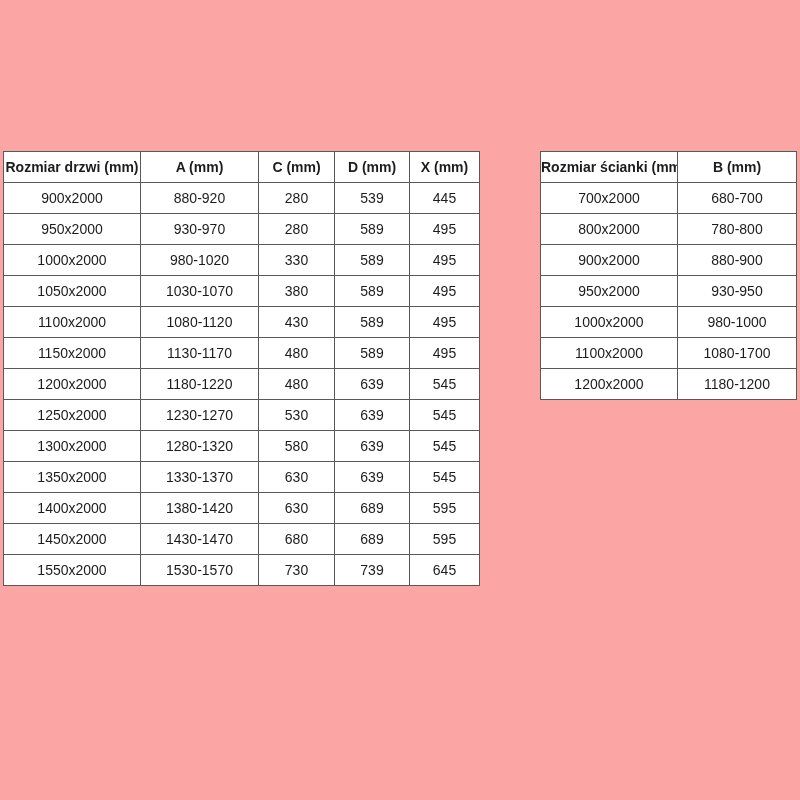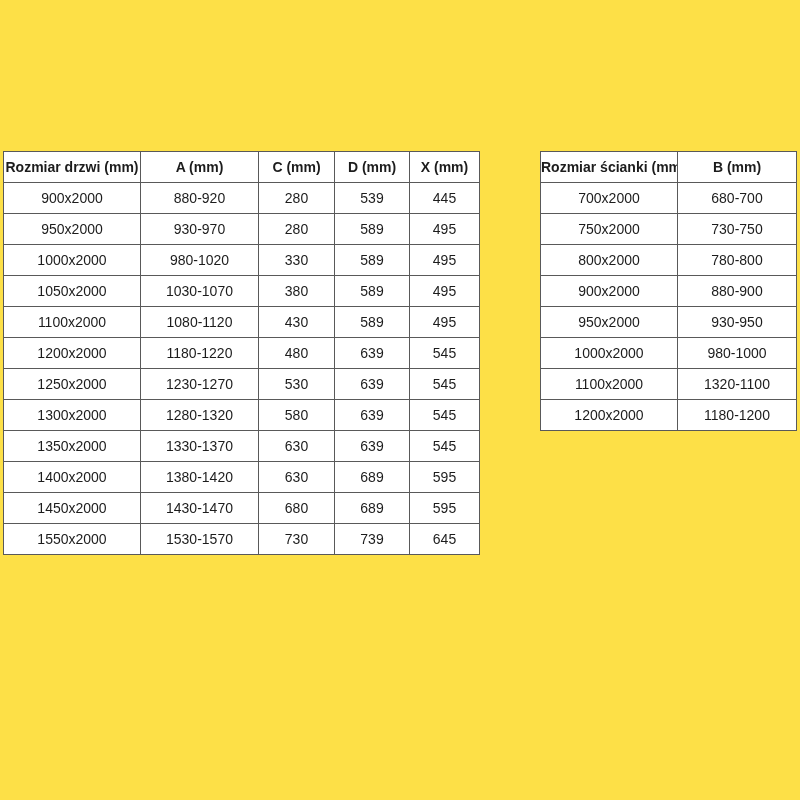--- a/index.html
+++ b/index.html
@@ -3,21 +3,21 @@
 <meta charset="utf-8">
 <style>
   * { margin: 0; padding: 0; box-sizing: border-box; }
   html, body {
     width: 800px; height: 800px;
     background: #ffffff;
     font-family: "Liberation Sans", sans-serif;
     position: relative;
     overflow: hidden;
   }
-  .page { position: absolute; inset: 0; background: #fde047; }
+  .page { position: absolute; inset: 0; background: #fca5a5; }
   table.spec {
     position: absolute;
     border-collapse: collapse;
     table-layout: fixed;
     background: #ffffff;
   }
   table.spec th, table.spec td {
     border: 1px solid #595959;
     text-align: center;
     vertical-align: middle;
@@ -83,20 +83,27 @@
           <td>495</td>
         </tr>
         <tr>
           <td>1100x2000</td>
           <td>1080-1120</td>
           <td>430</td>
           <td>589</td>
           <td>495</td>
         </tr>
         <tr>
+          <td>1150x2000</td>
+          <td>1130-1170</td>
+          <td>480</td>
+          <td>589</td>
+          <td>495</td>
+        </tr>
+        <tr>
           <td>1200x2000</td>
           <td>1180-1220</td>
           <td>480</td>
           <td>639</td>
           <td>545</td>
         </tr>
         <tr>
           <td>1250x2000</td>
           <td>1230-1270</td>
           <td>530</td>
@@ -151,42 +158,38 @@
           <th>Rozmiar ścianki (mm)</th>
           <th>B (mm)</th>
         </tr>
     </thead>
     <tbody>
         <tr>
           <td>700x2000</td>
           <td>680-700</td>
         </tr>
         <tr>
-          <td>750x2000</td>
-          <td>730-750</td>
-        </tr>
-        <tr>
           <td>800x2000</td>
           <td>780-800</td>
         </tr>
         <tr>
           <td>900x2000</td>
           <td>880-900</td>
         </tr>
         <tr>
           <td>950x2000</td>
           <td>930-950</td>
         </tr>
         <tr>
           <td>1000x2000</td>
           <td>980-1000</td>
         </tr>
         <tr>
           <td>1100x2000</td>
-          <td>1320-1100</td>
+          <td>1080-1700</td>
         </tr>
         <tr>
           <td>1200x2000</td>
           <td>1180-1200</td>
         </tr>
       </tbody>
   </table>
 
 </div>
 

